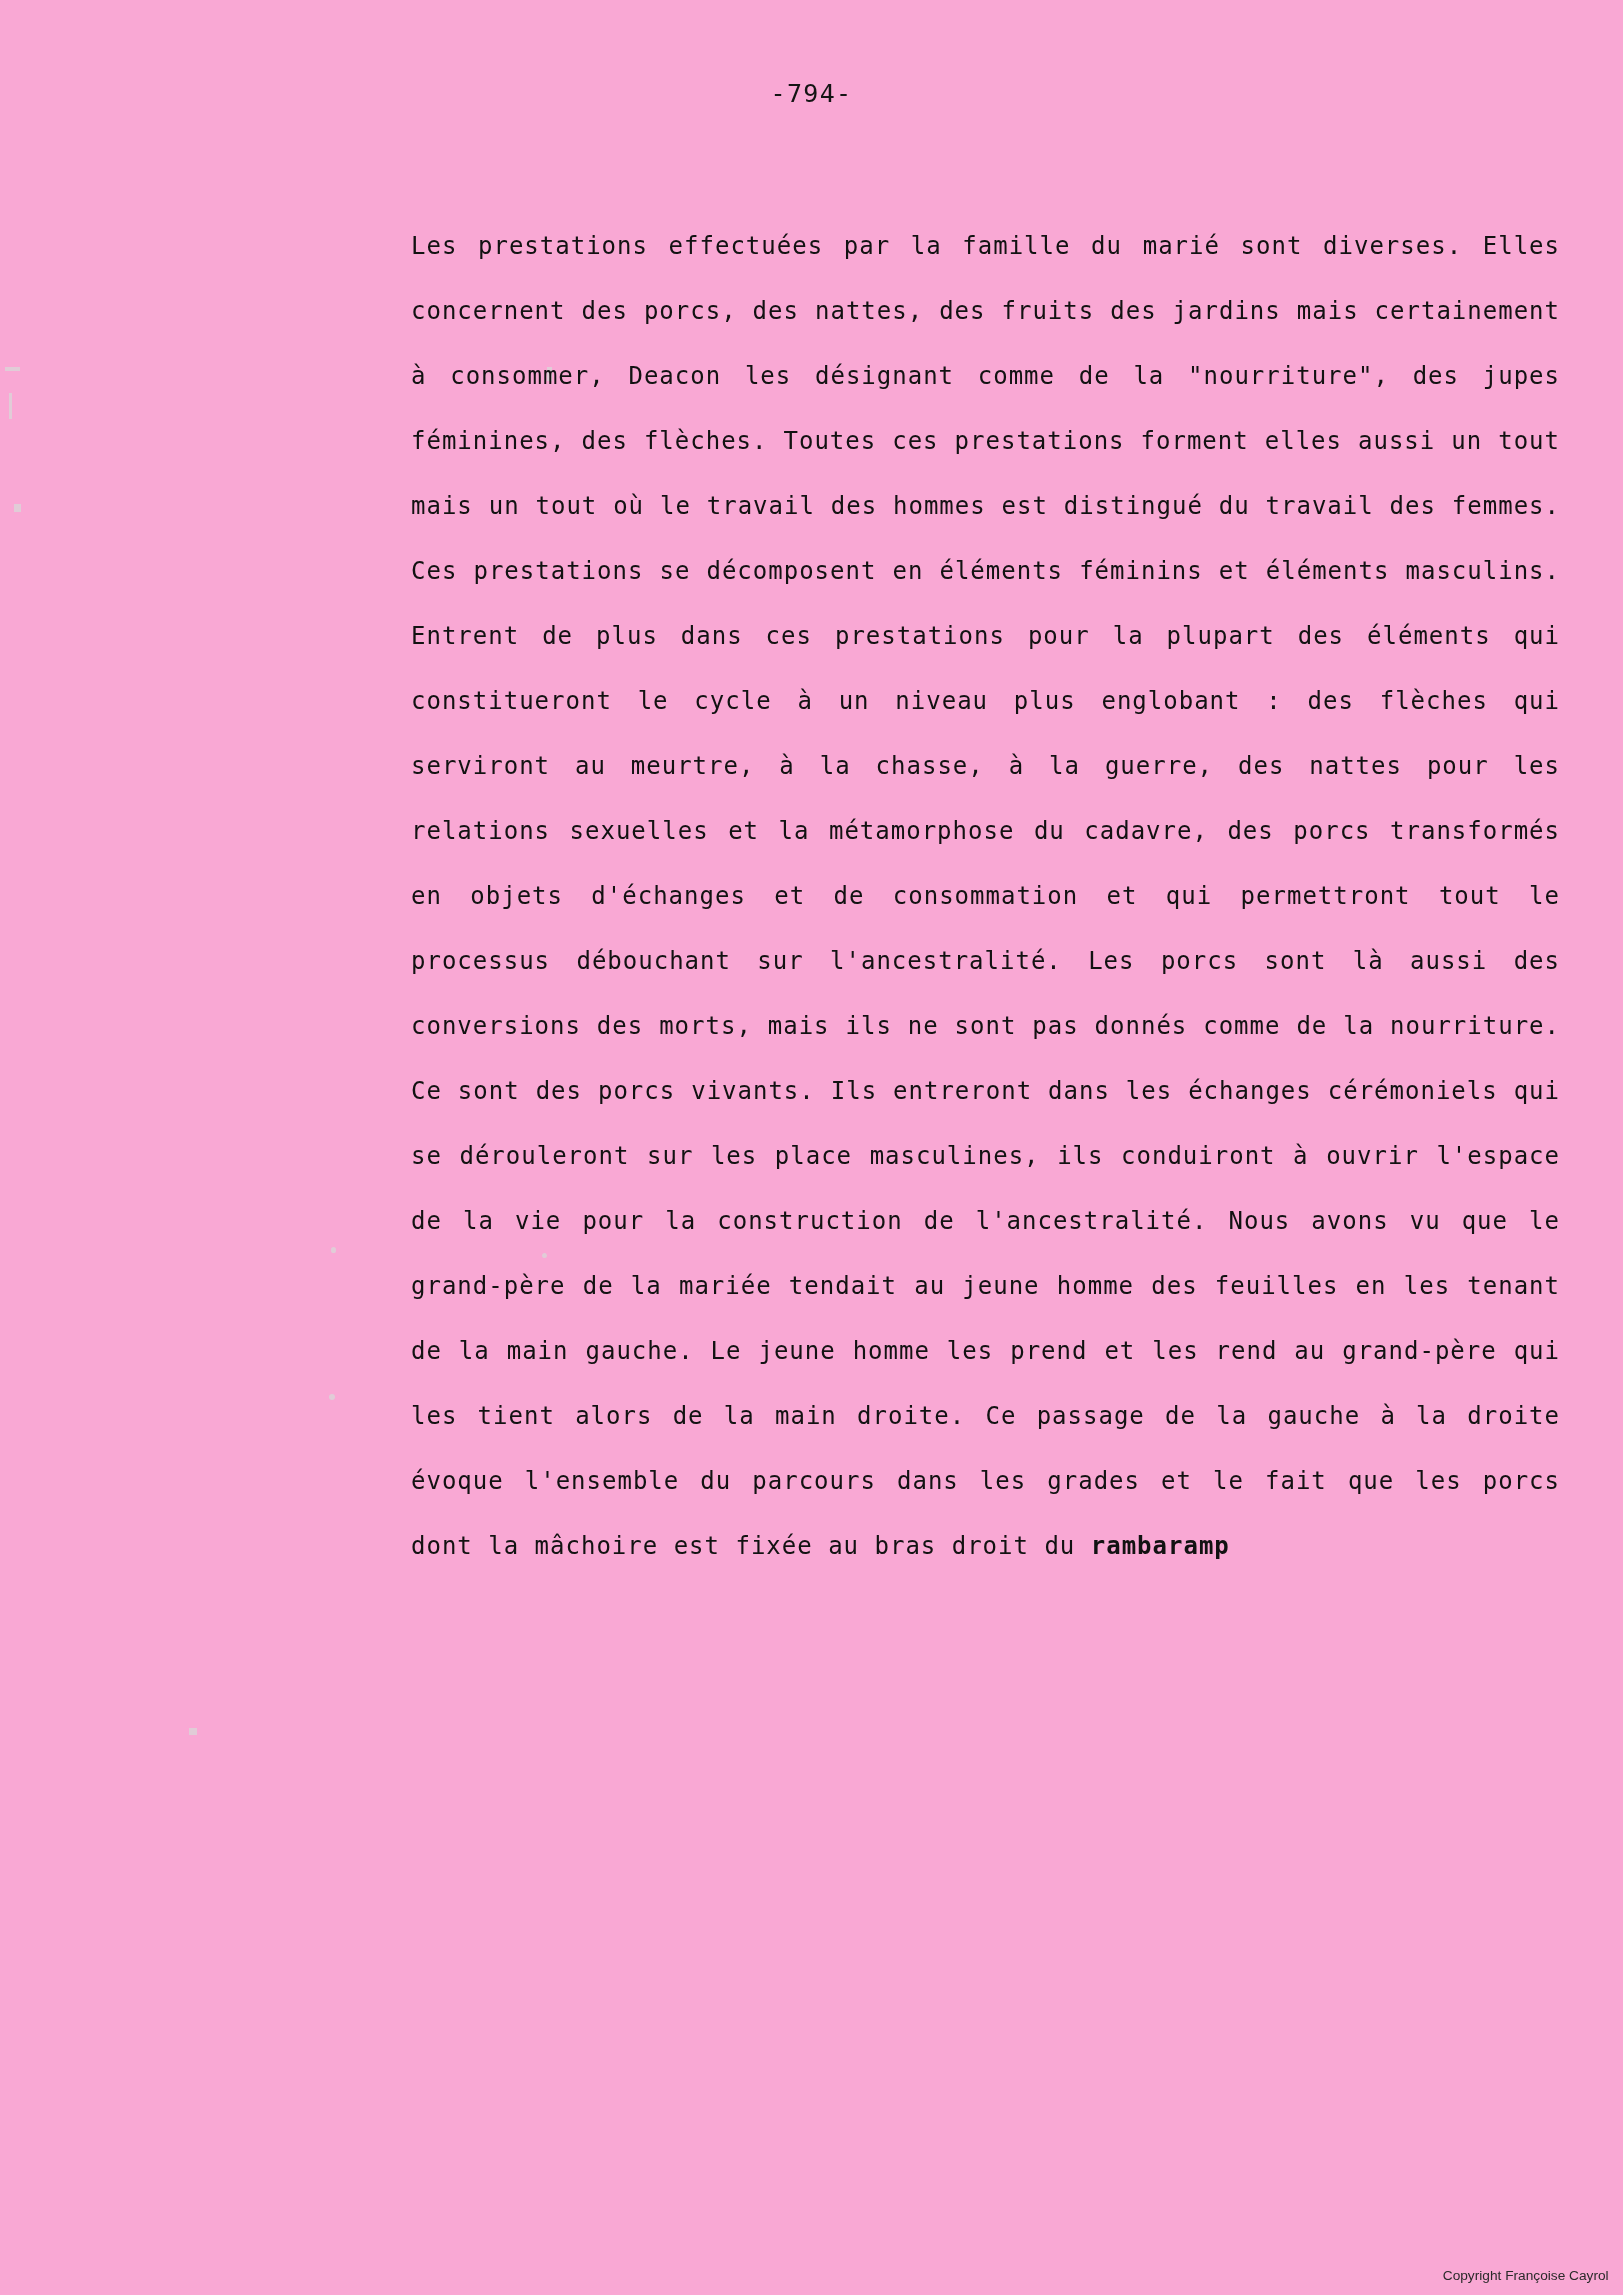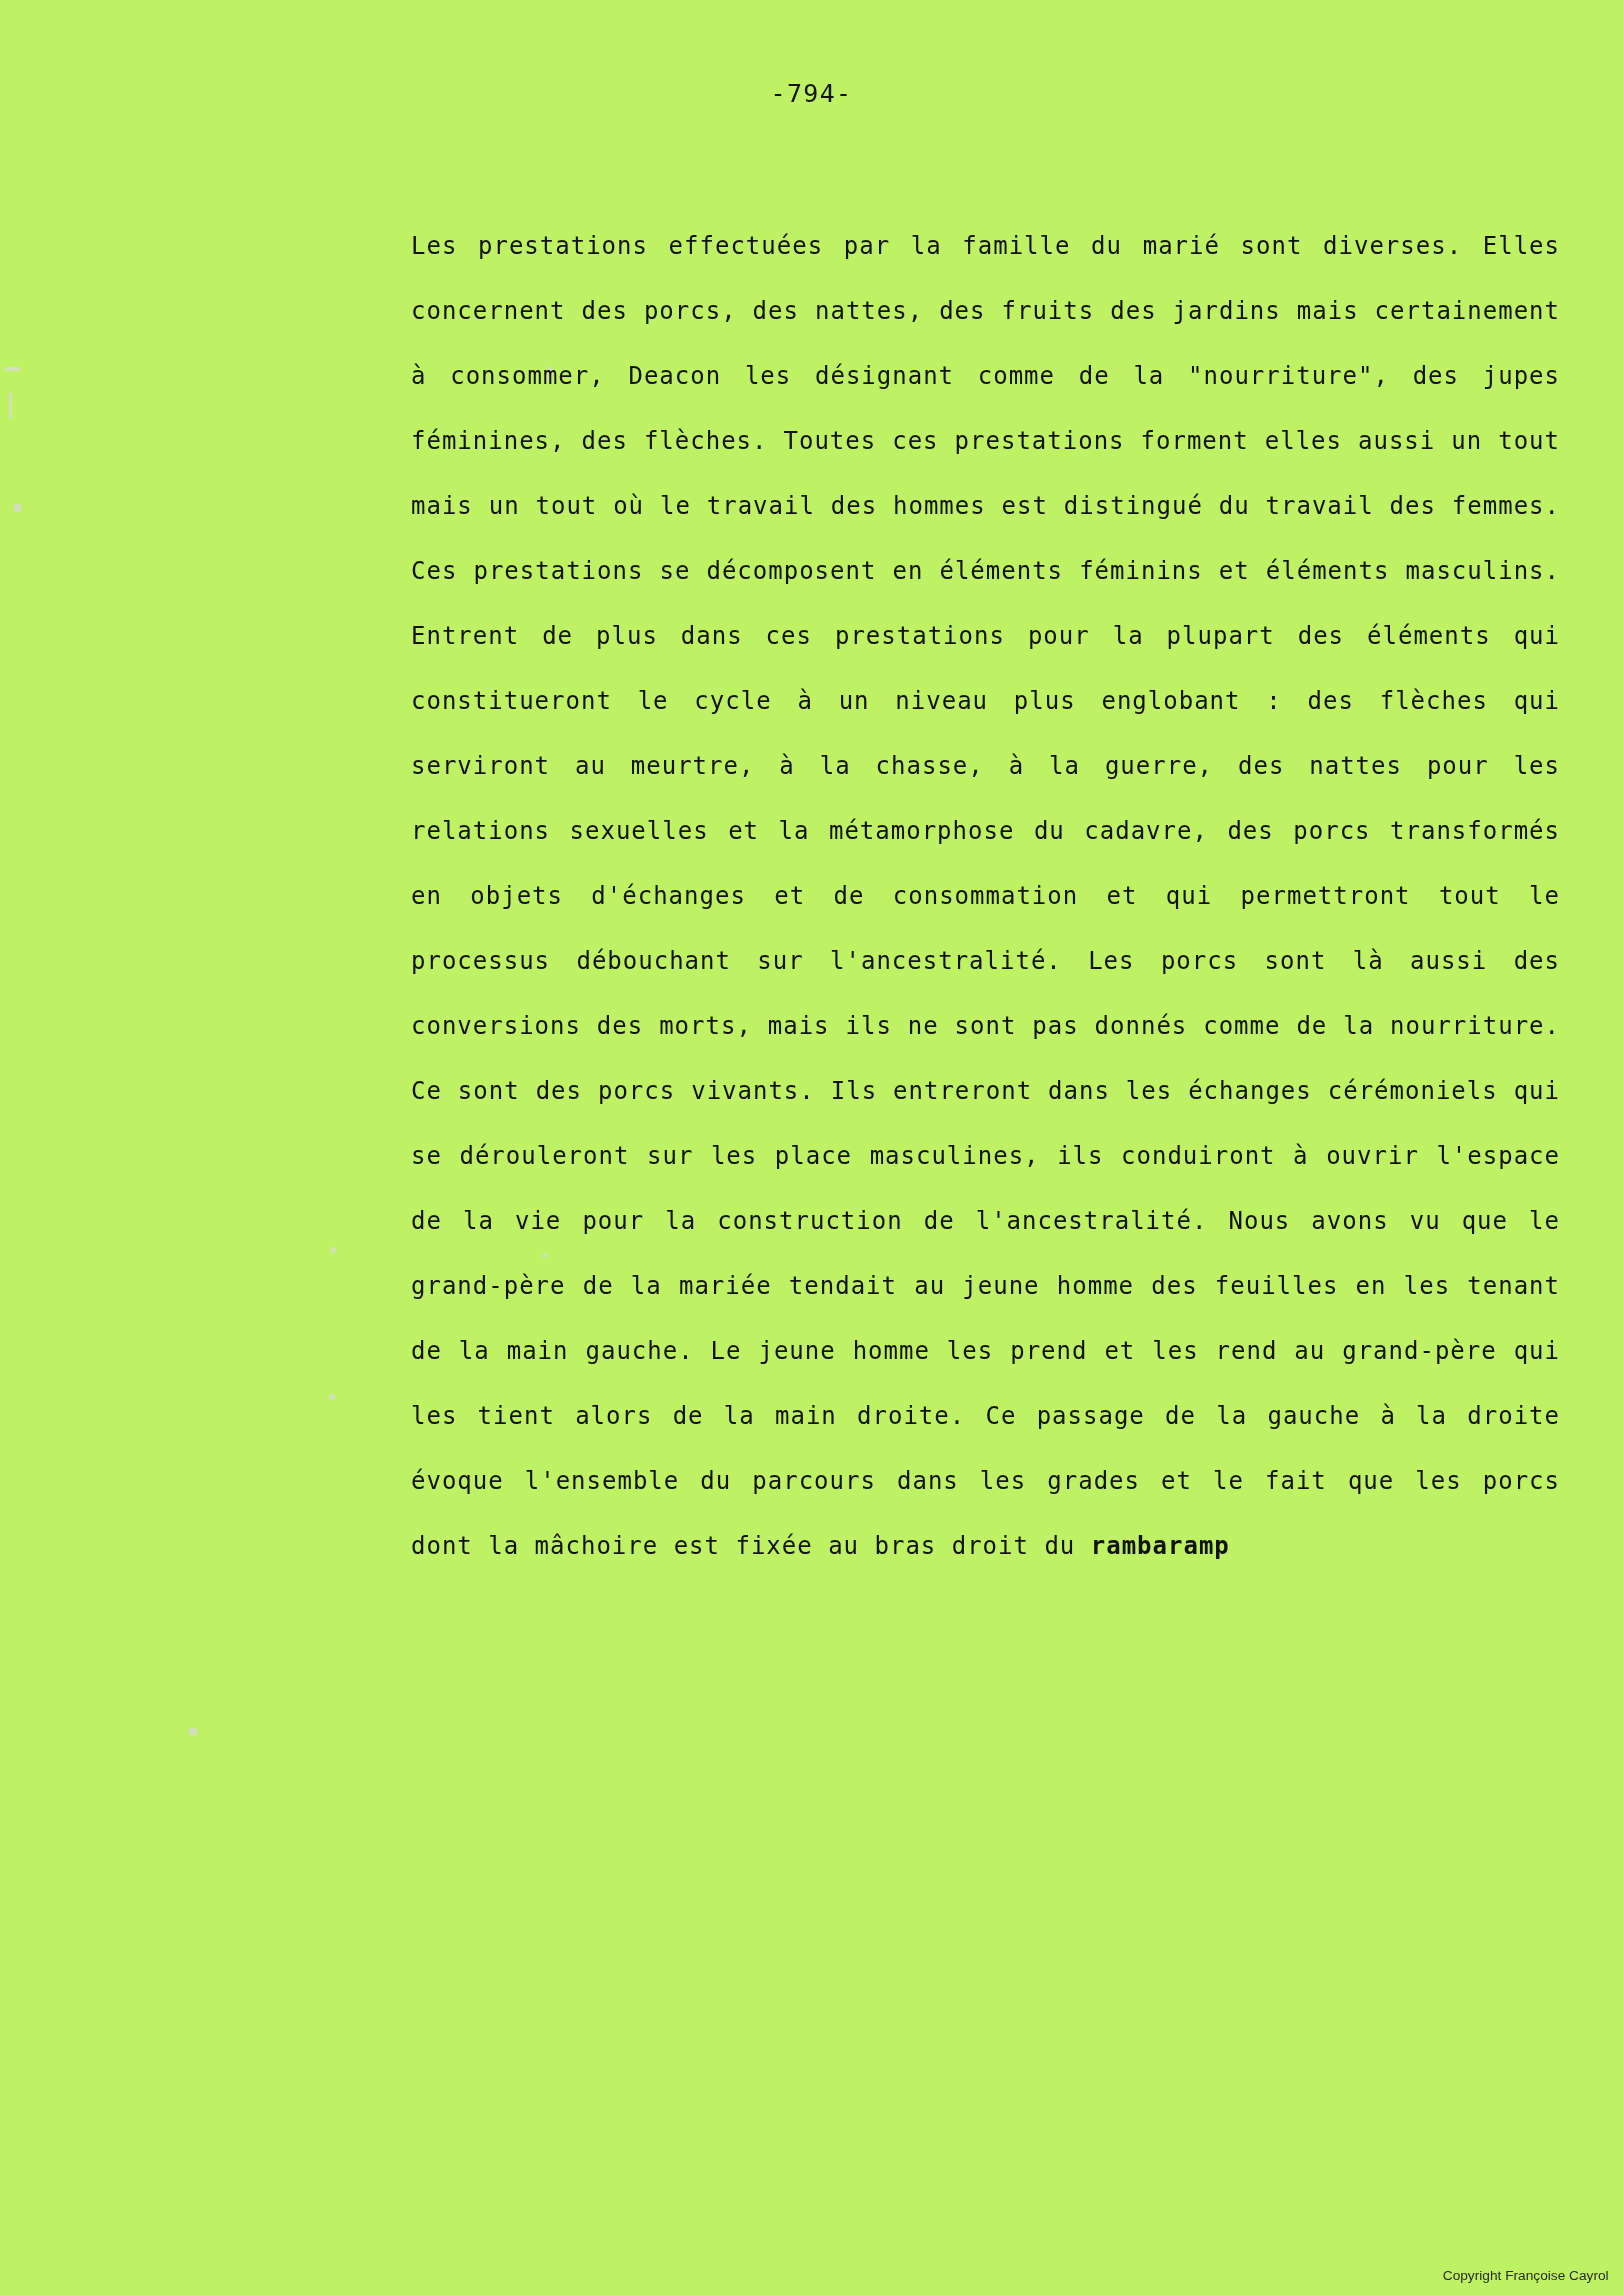--- a/index.html
+++ b/index.html
@@ -14,21 +14,21 @@
     font-family: "DejaVu Sans Mono", monospace;
     color: #0d0d0d;
     overflow: hidden;
   }
 
   .page {
     position: absolute;
     top: 0; left: 0;
     width: 1623px;
     height: 2295px;
-    background: #bef264;
+    background: #f9a8d4;
   }
 
   .page-number {
     position: absolute;
     top: 79px;
     left: 0;
     width: 1623px;
     text-align: center;
     font-size: 25px;
     letter-spacing: 1.3px;

